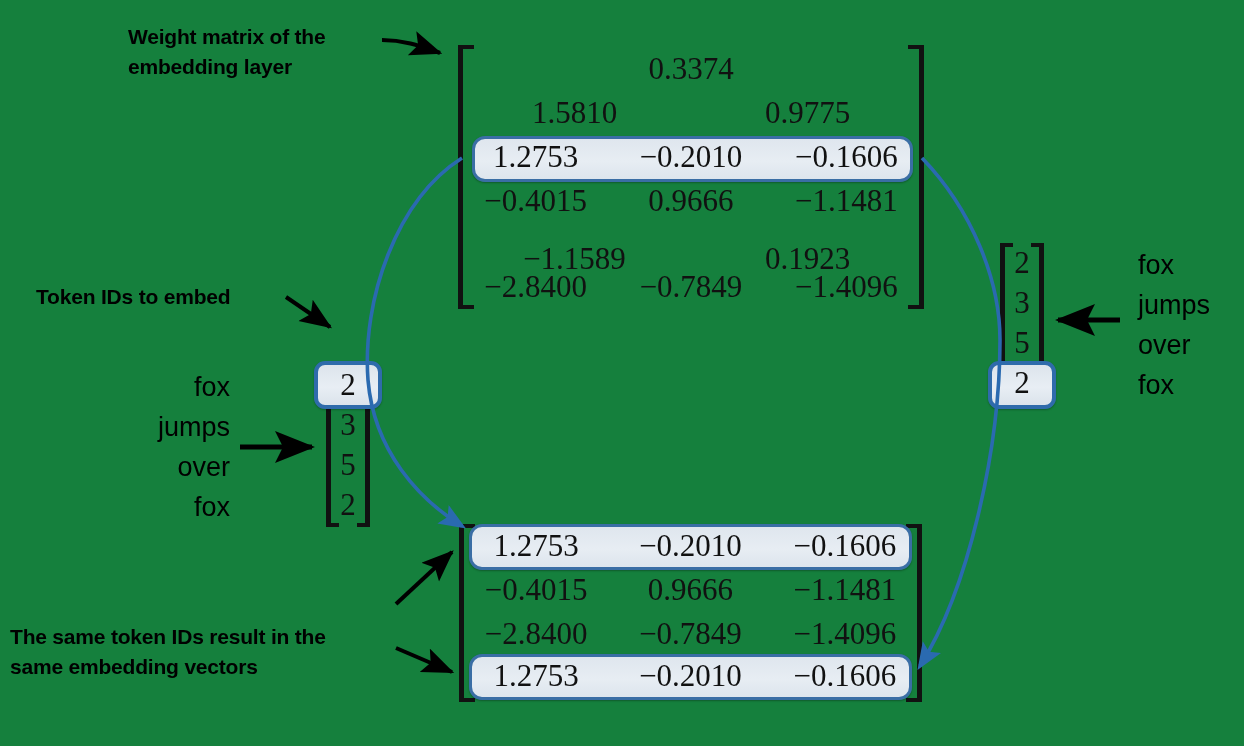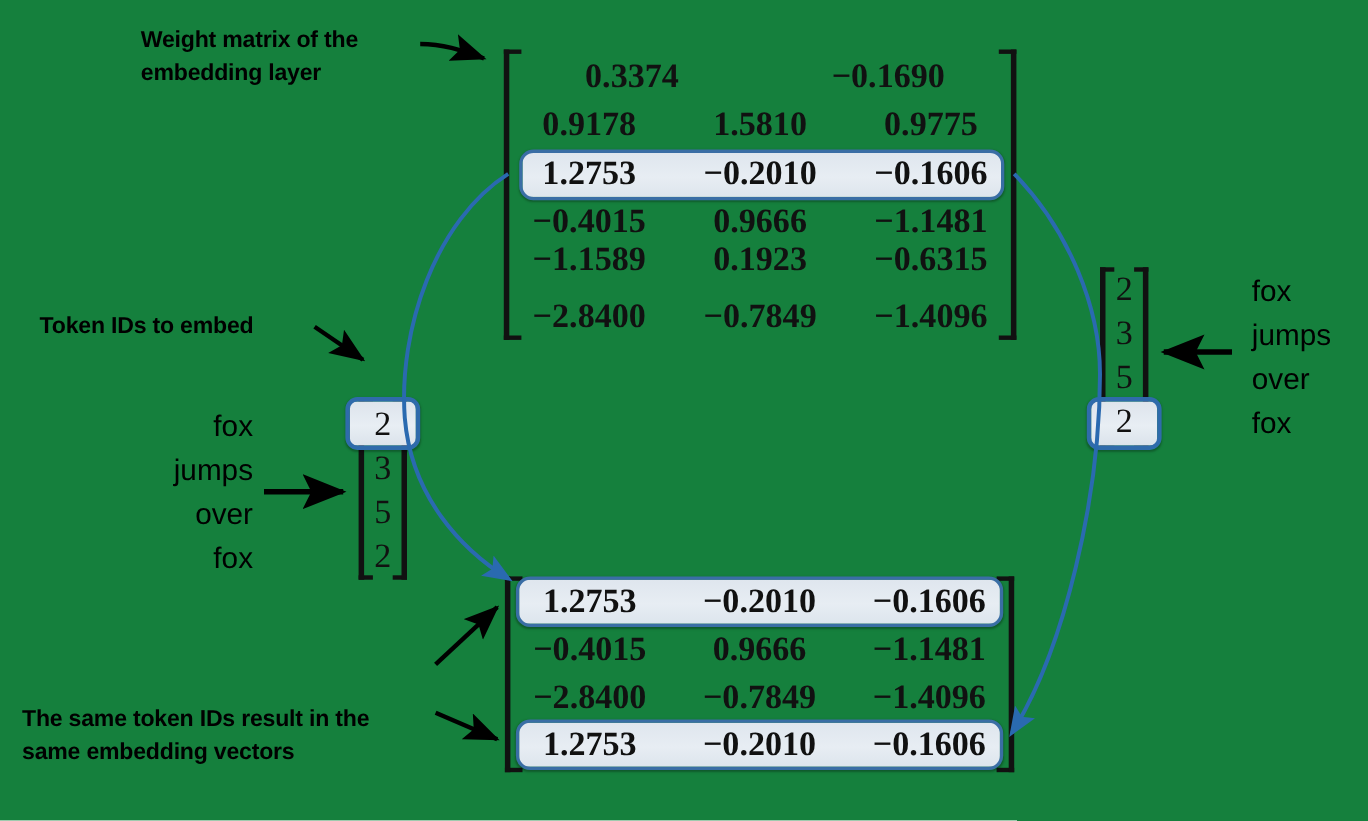--- a/index.html
+++ b/index.html
@@ -22,38 +22,37 @@
     font-family: "Liberation Sans", sans-serif;
     font-weight: bold;
     font-size: 21px;
     color: #000000;
     line-height: 1.45;
     letter-spacing: -0.2px;
     white-space: pre-line;
   }
   #anno-weight   { left: 128px; top: 22px;  width: 300px; }
   #anno-tokenids { left: 36px;  top: 282px; width: 300px; }
-  #anno-same     { left: 20px;  top: 622px; width: 420px; margin-top: 17px; }
+  #anno-same     { left: 10px;  top: 622px; width: 420px; }
 
   
   .words {
     position: absolute;
     font-family: "Liberation Sans", sans-serif;
     font-size: 27px;
     color: #000000;
     line-height: 40px;
   }
   #words-left  { left: 100px; top: 367px; width: 130px; text-align: right; }
   #words-right { left: 1138px; top: 245px; width: 130px; text-align: left; }
   .words div { height: 40px; }
 
   
   .matrix {
     position: absolute;
-    font-weight: bold;
   }
   .mrow {
     position: absolute;
     left: 0;
     width: 100%;
     height: 44px;
     display: flex;
     align-items: center;
   }
   .mcell {
@@ -166,41 +165,38 @@
 
   <div class="matrix" id="matrix-weight" style="left:458px; top:45px; width:466px; height:264px;">
 
     <div class="brk brk-l" style="left:0; top:0; width:16px; height:264px;"></div>
     <div class="brk brk-r" style="right:0; top:0; width:16px; height:264px;"></div>
 
     <div class="hl-pill" style="left:14px; top:91px; width:441px; height:46px;"></div>
 
     <div class="mrow" style="top:2px;">
       <span class="mcell">0.3374</span>
-      <span class="mcell">−0.1690</span>
     </div>
     <div class="mrow" style="top:46px;">
-      <span class="mcell">0.9178</span>
       <span class="mcell">1.5810</span>
       <span class="mcell">0.9775</span>
     </div>
     <div class="mrow" style="top:90px;">
       <span class="mcell">1.2753</span>
       <span class="mcell">−0.2010</span>
       <span class="mcell">−0.1606</span>
     </div>
     <div class="mrow" style="top:134px;">
       <span class="mcell">−0.4015</span>
       <span class="mcell">0.9666</span>
       <span class="mcell">−1.1481</span>
     </div>
-    <div class="mrow" style="top:168px;">
+    <div class="mrow" style="top:192px;">
       <span class="mcell">−1.1589</span>
       <span class="mcell">0.1923</span>
-      <span class="mcell">−0.6315</span>
     </div>
     <div class="mrow" style="top:220px;">
       <span class="mcell">−2.8400</span>
       <span class="mcell">−0.7849</span>
       <span class="mcell">−1.4096</span>
     </div>
   </div>
 
   <div class="matrix" id="matrix-output" style="left:459px; top:524px; width:463px; height:178px;">
 

